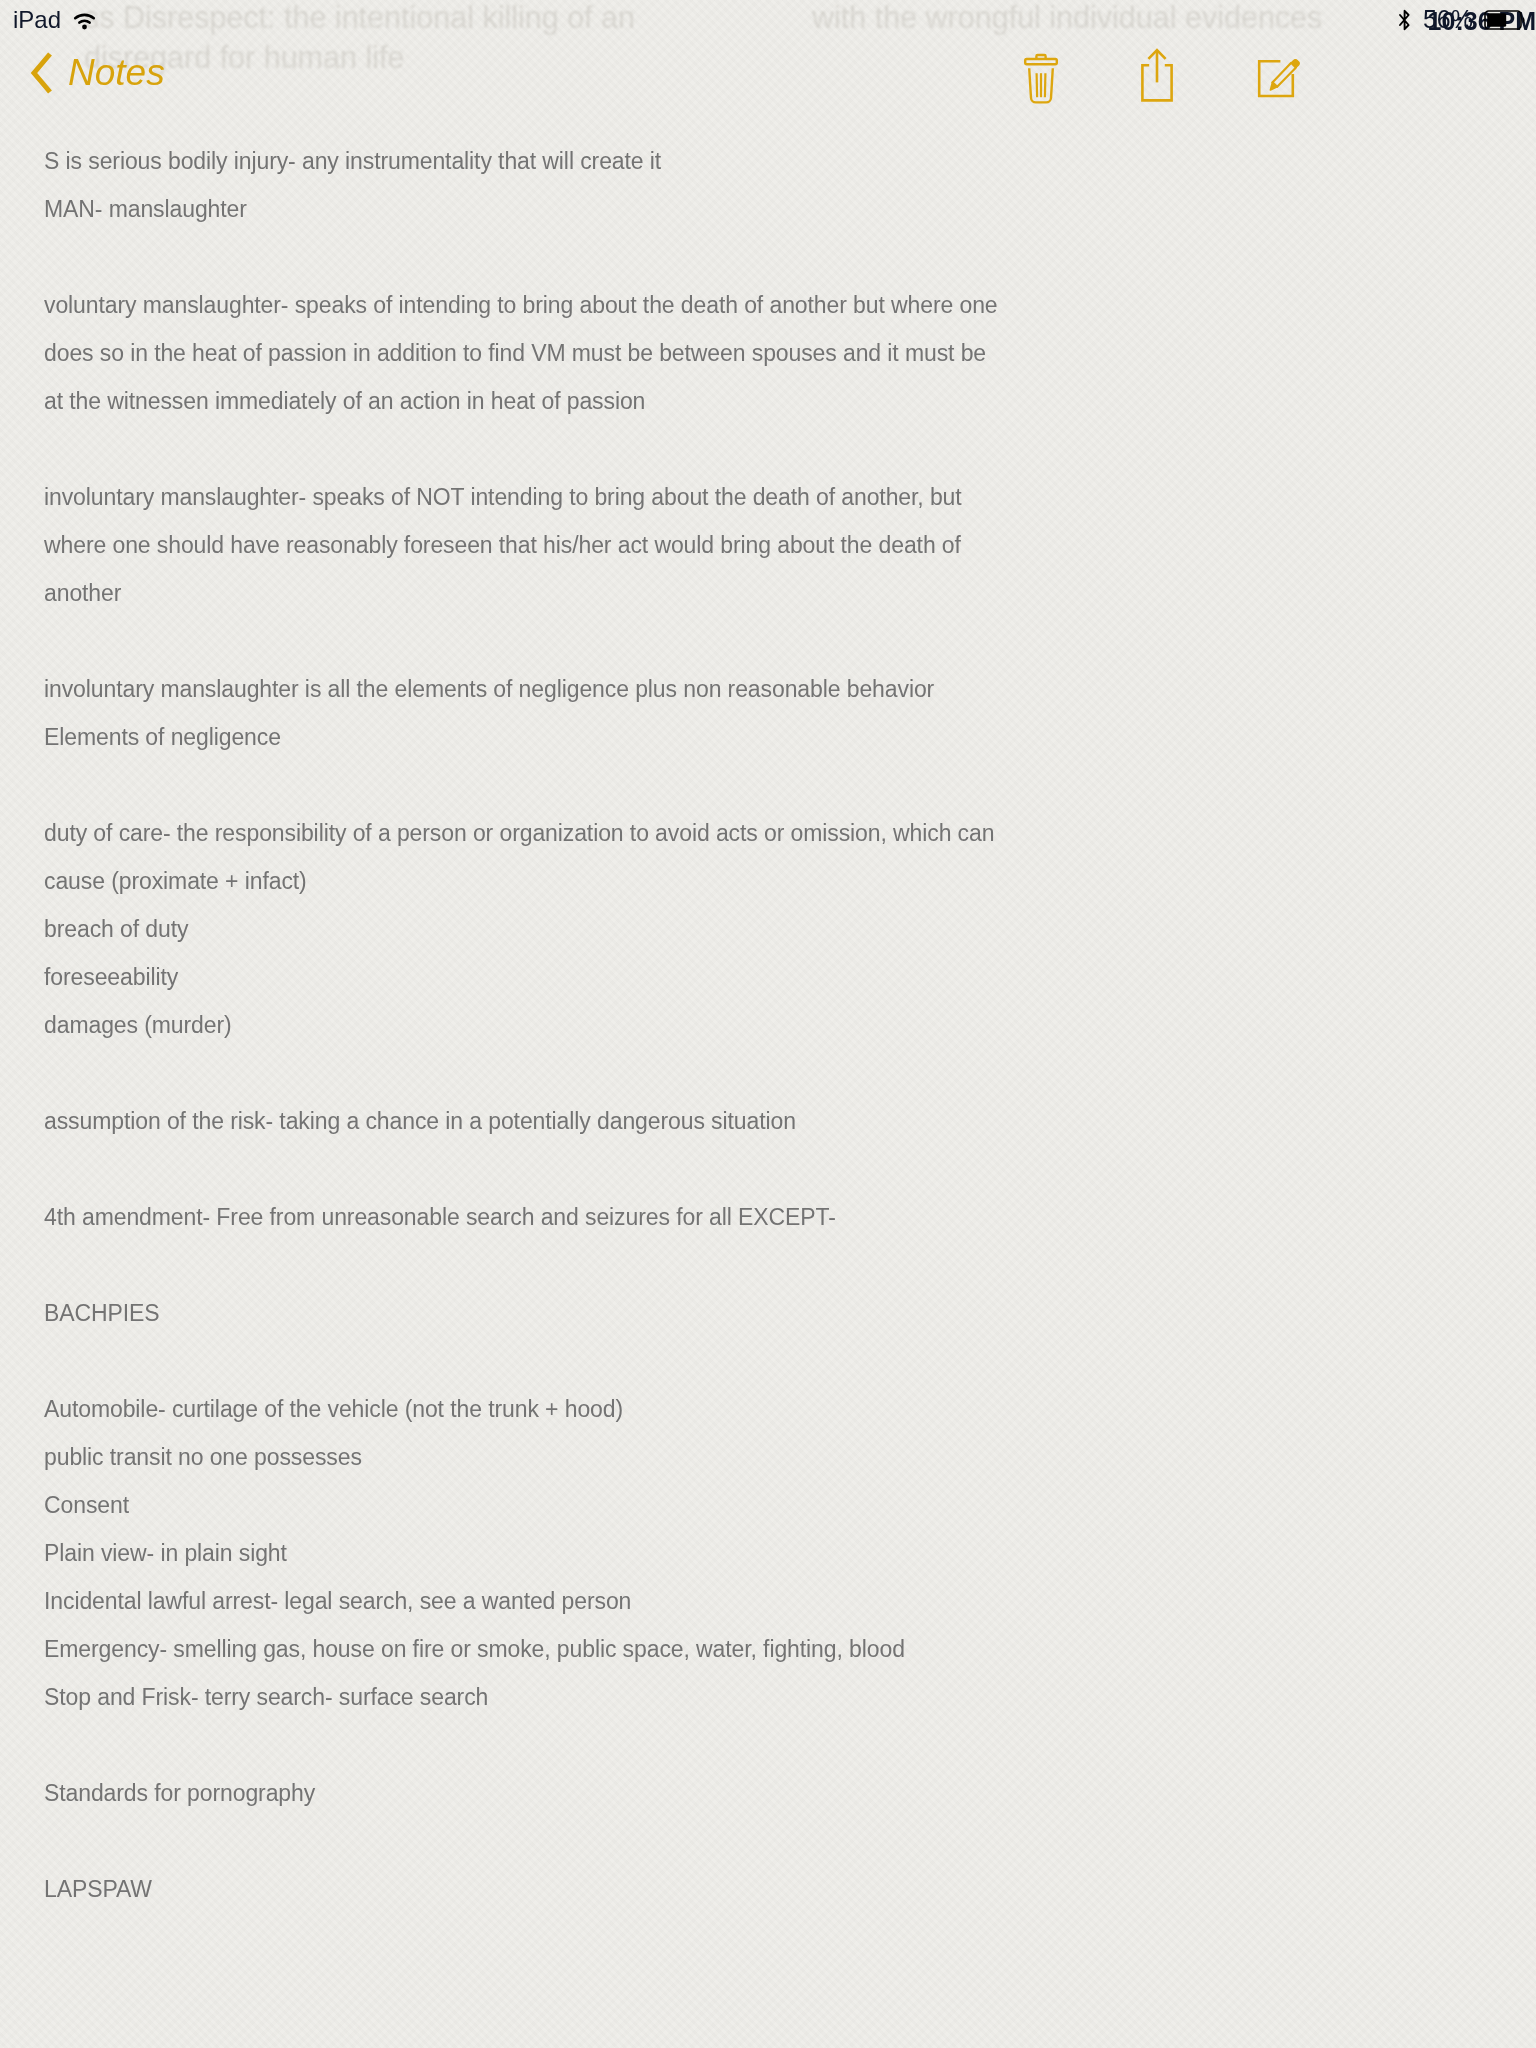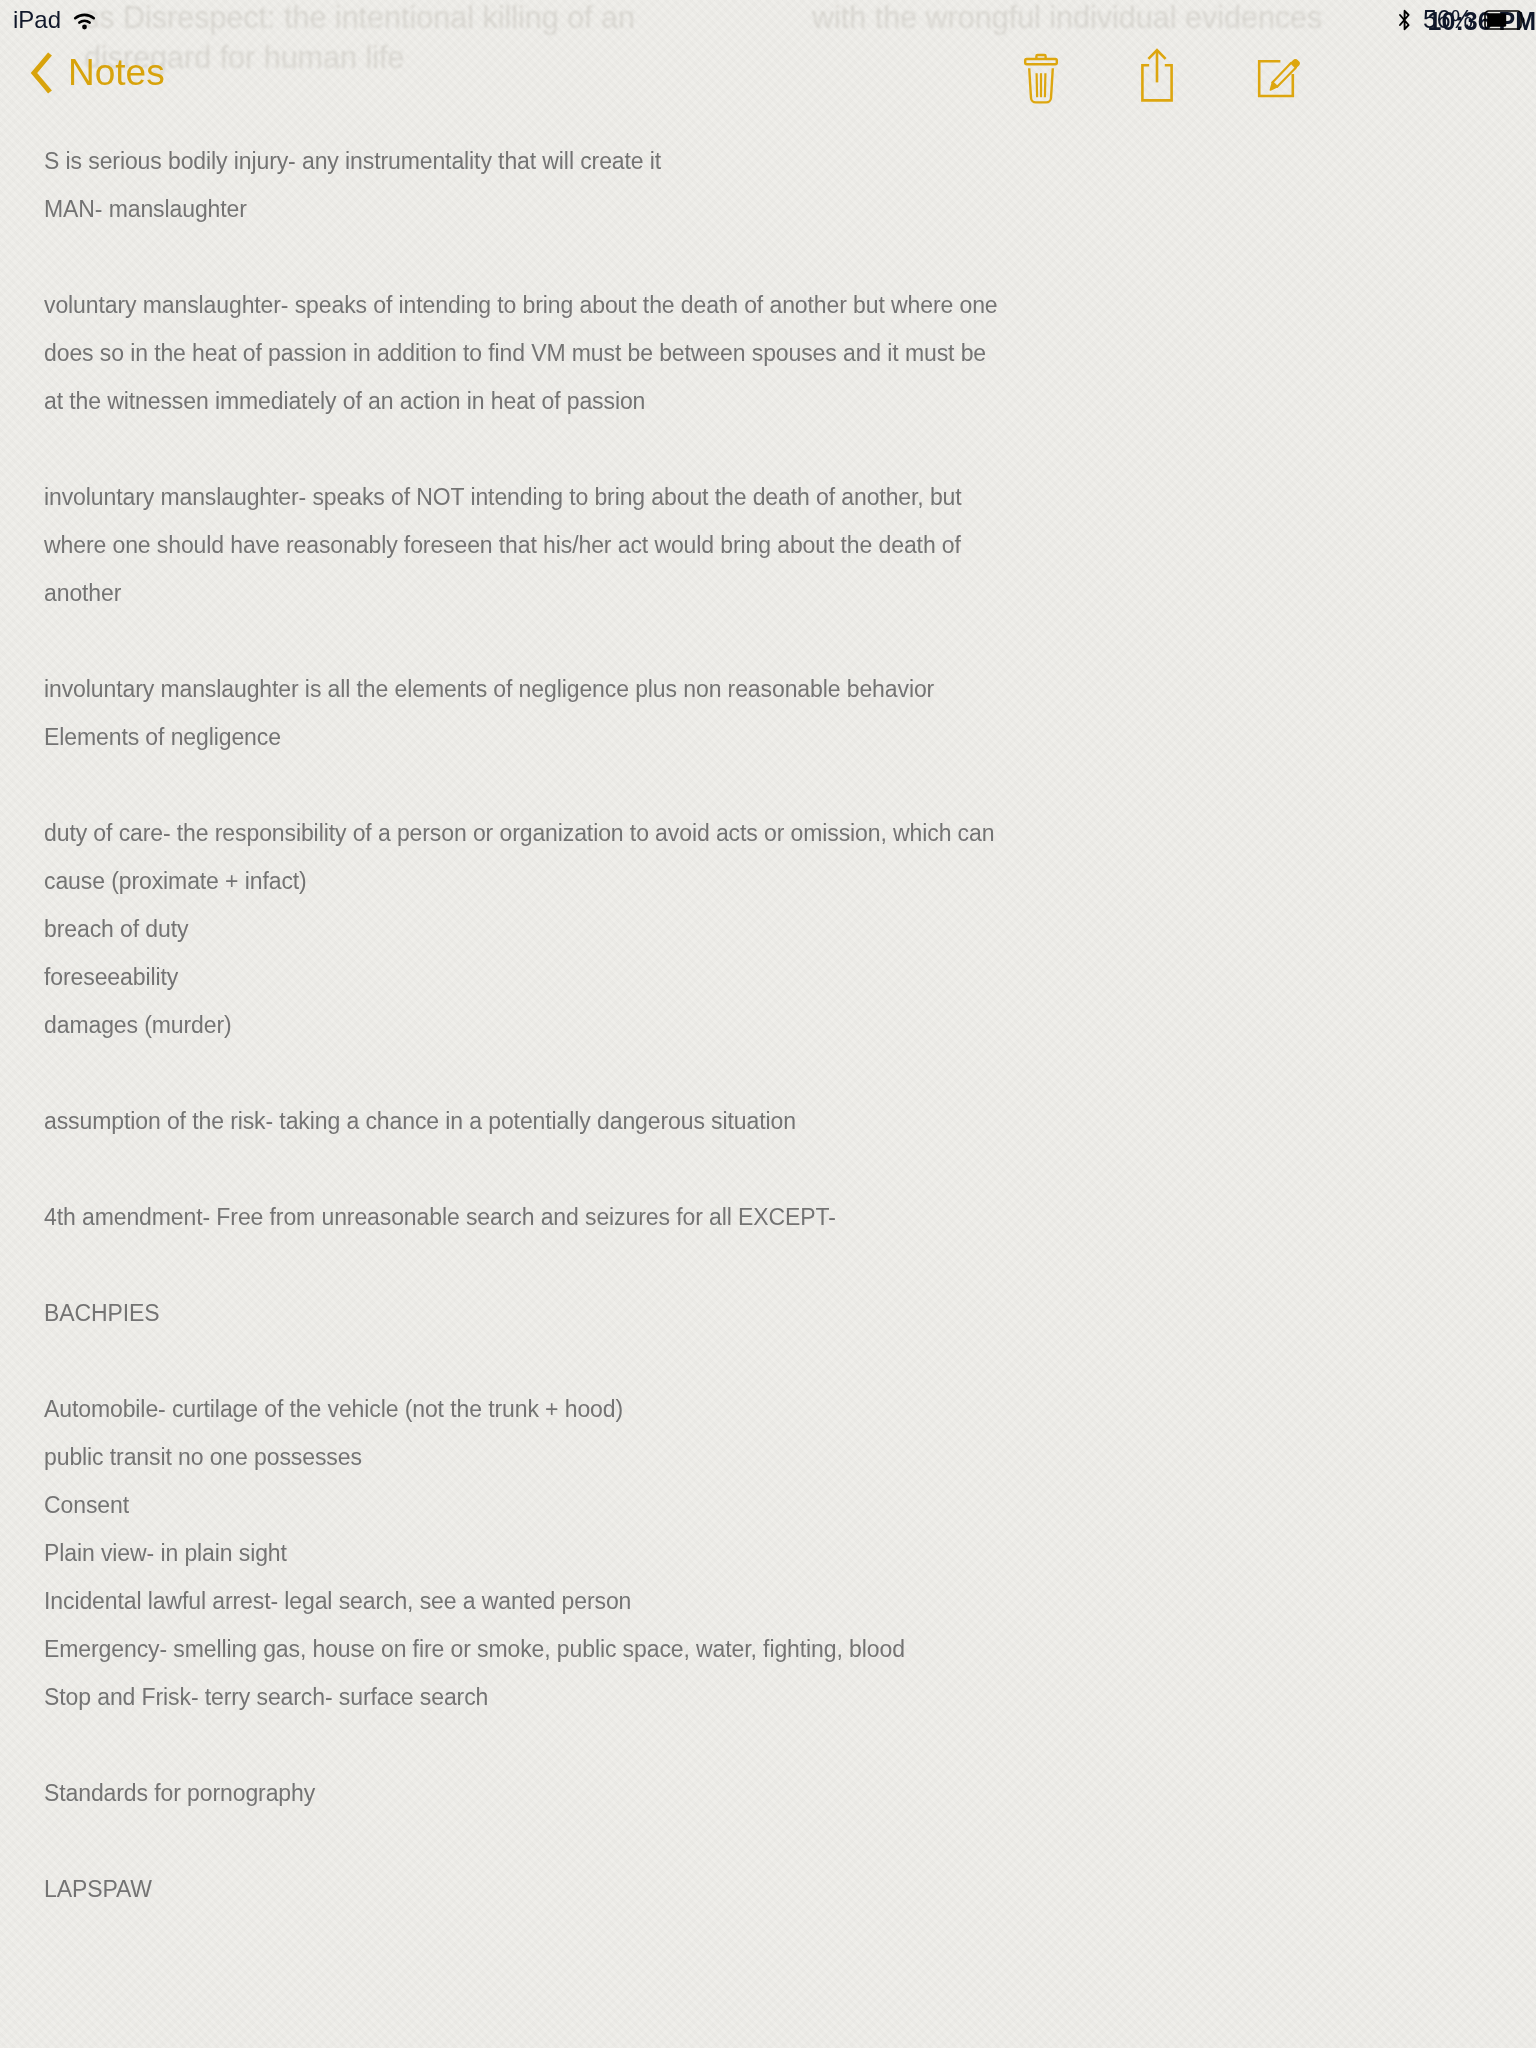--- a/index.html
+++ b/index.html
@@ -28,21 +28,21 @@
   .ghost-l1b { left:812px; top:0px; }
   .ghost-l2  { left:84px;  top:40px; }
 
   
   .status-bar { position:absolute; top:0; left:0; right:0; height:40px; z-index:3; color:#0f172a; }
   .sb-left  { position:absolute; left:13px; top:6px; display:flex; align-items:center; gap:10px; font-size:24px; }
   .sb-time  { position:absolute; left:0; right:0; top:7px; text-align:right; font-size:25px; font-weight:700; }
   .sb-right { position:absolute; right:9px; top:5px; display:flex; align-items:center; gap:11px; font-size:25px; }
 
   
-  .nav-bar { position:absolute; top:40px; left:0; right:12px; height:72px; z-index:3; }
+  .nav-bar { position:absolute; top:40px; left:0; right:12px; height:72px; z-index:3;font-style:italic; }
   .back-button {
     position:absolute; left:28px; top:10px;
     display:flex; align-items:center; gap:14px;
     color:#d8a30c; font-size:37px; cursor:pointer;
   }
   .nav-icons { position:absolute; right:36px; top:2px; width:470px; height:70px; }
   .icon-btn { position:absolute; cursor:pointer; }
   .icon-trash   { left:0px;   top:10px; }
   .icon-share   { left:116px; top:4px;  }
   .icon-compose { left:234px; top:8px;  }

